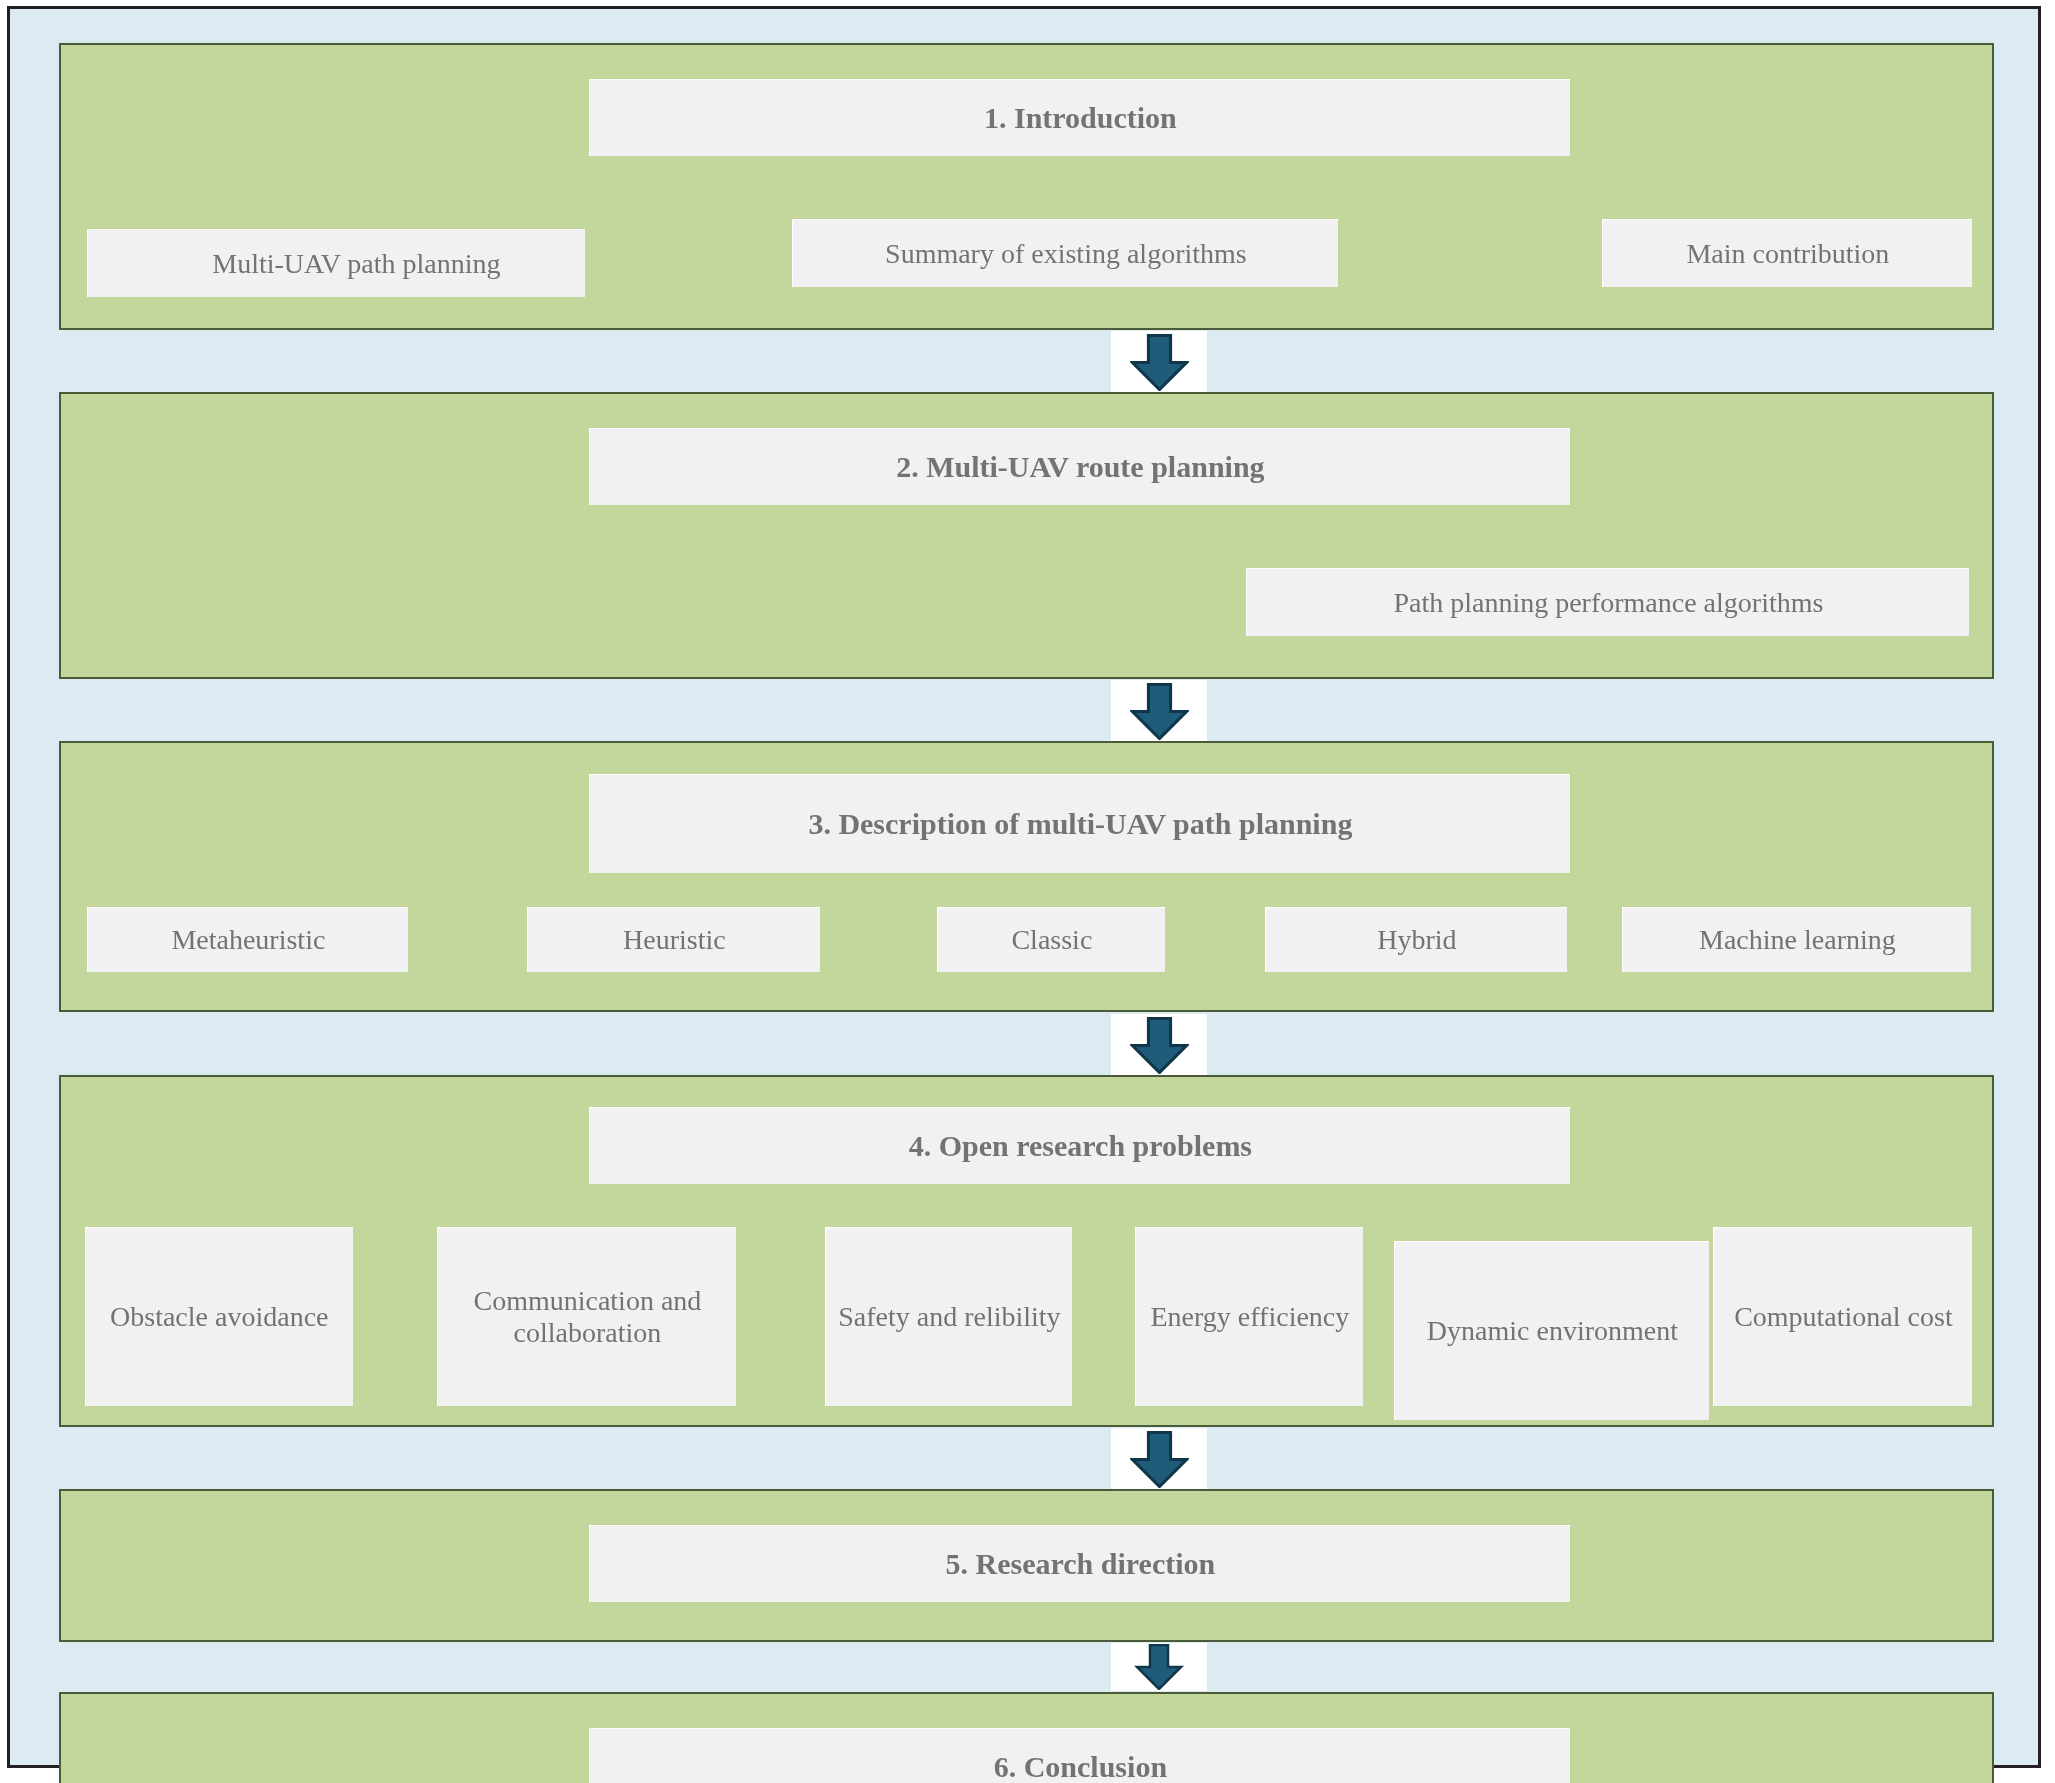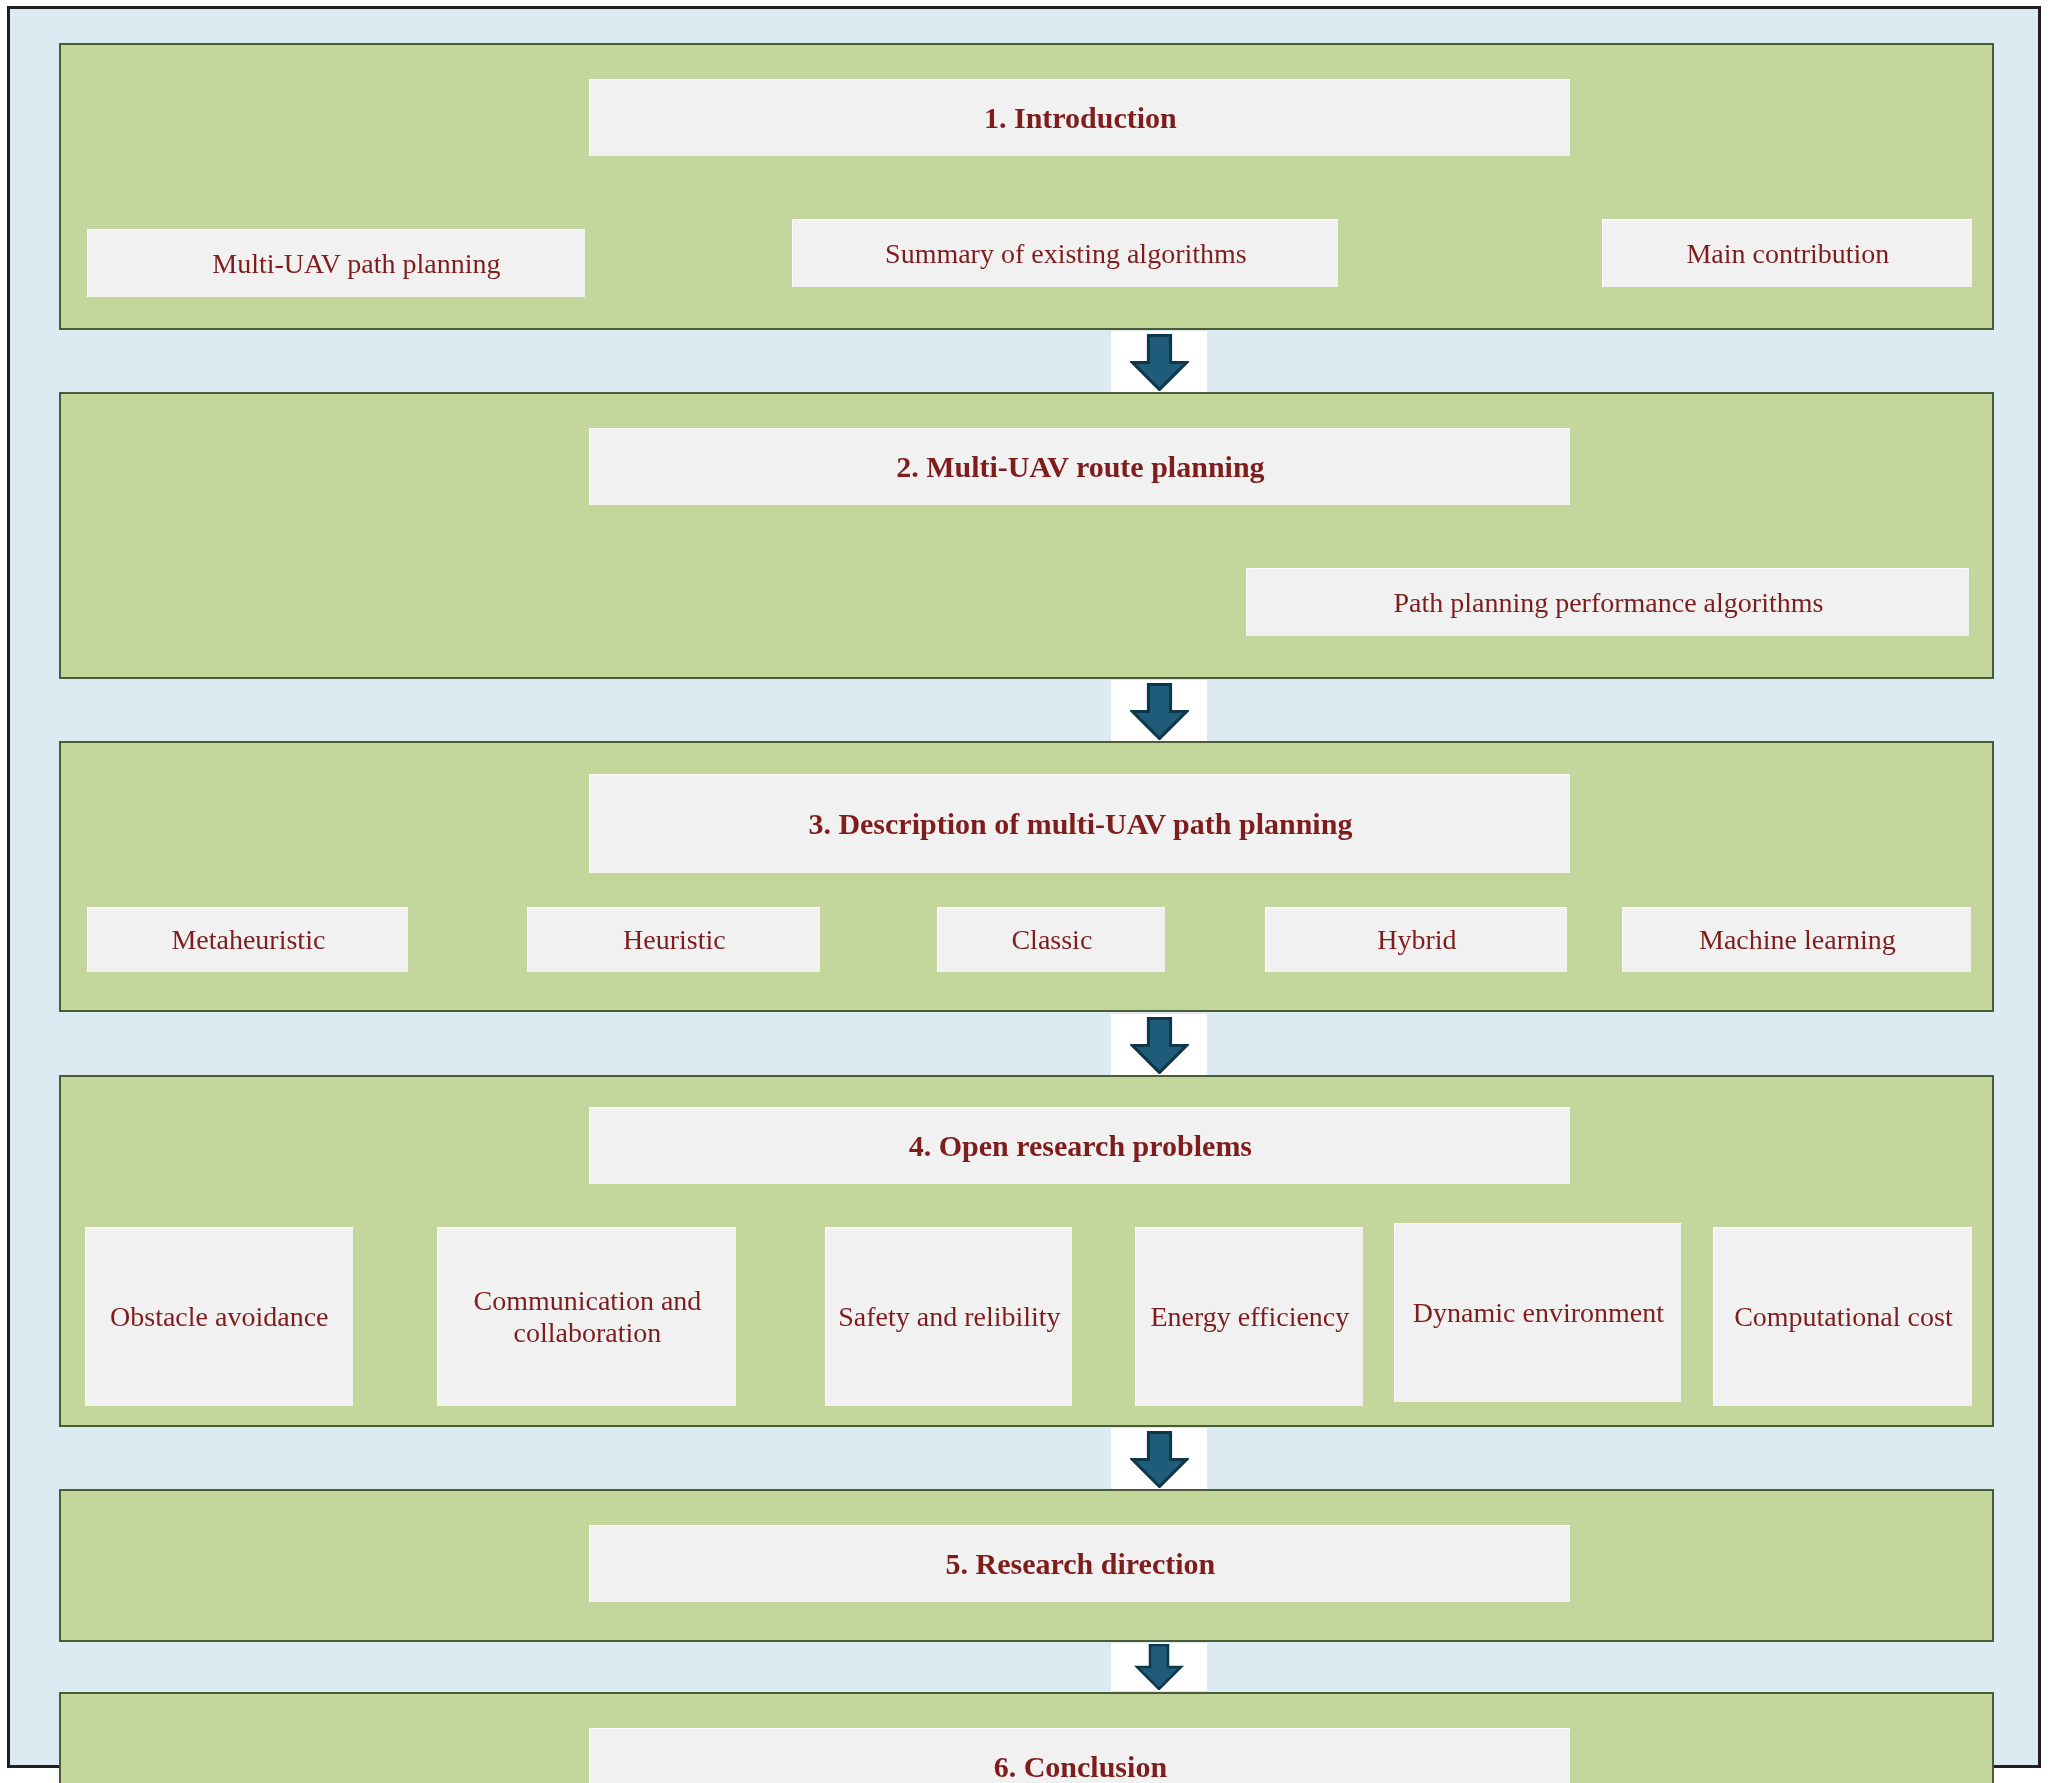--- a/index.html
+++ b/index.html
@@ -49,21 +49,21 @@
     position: absolute;
     background: #f1f1f1;
     border-top: 1.2px solid #ffffff;
     border-left: 1.2px solid #ffffff;
     box-sizing: border-box;
     display: flex;
     align-items: center;
     justify-content: center;
     text-align: center;
     line-height: 1.14;
-    color: #7f1d1d;
+    color: #737373;
     font-size: 28px;
     padding: 1.2px 5px;
   }
   .chip.header {
     font-weight: bold;
     font-size: 30px;
   }
 
   
   .arrow-wrap {
@@ -125,21 +125,21 @@
       </svg>
     </div>
 
     <div class="band" style="top:1032px; height:352px;">
       <div class="chip header" style="left:528px; top:30px; width:981px; height:77px;">4. Open research problems</div>
 
       <div class="chip" style="left:23.4px; top:150px; width:268px; height:179px;">Obstacle avoidance</div>
       <div class="chip" style="left:376px; top:150px; width:299px; height:179px;">Communication and collaboration</div>
       <div class="chip" style="left:764px; top:150px; width:247px; height:179px;">Safety and relibility</div>
       <div class="chip" style="left:1074px; top:150px; width:228px; height:179px;">Energy efficiency</div>
-      <div class="chip" style="left:1333px; top:146px; width:287px; height:179px;">Dynamic environment</div>
+      <div class="chip" style="left:1333px; top:164px; width:315px; height:179px;">Dynamic environment</div>
       <div class="chip" style="left:1652px; top:150px; width:259px; height:179px;">Computational cost</div>
     </div>
 
     <div class="arrow-wrap" style="left:1052px; top:1385px;">
       <svg width="59" height="57" viewBox="0 0 96 92">
         <polygon points="30,2 66,2 66,46 92,46 48,90 4,46 30,46" fill="#1f5c7a" stroke="#10364a" stroke-width="5"></polygon>
       </svg>
     </div>
 
     <div class="band" style="top:1446px; height:153px;">

